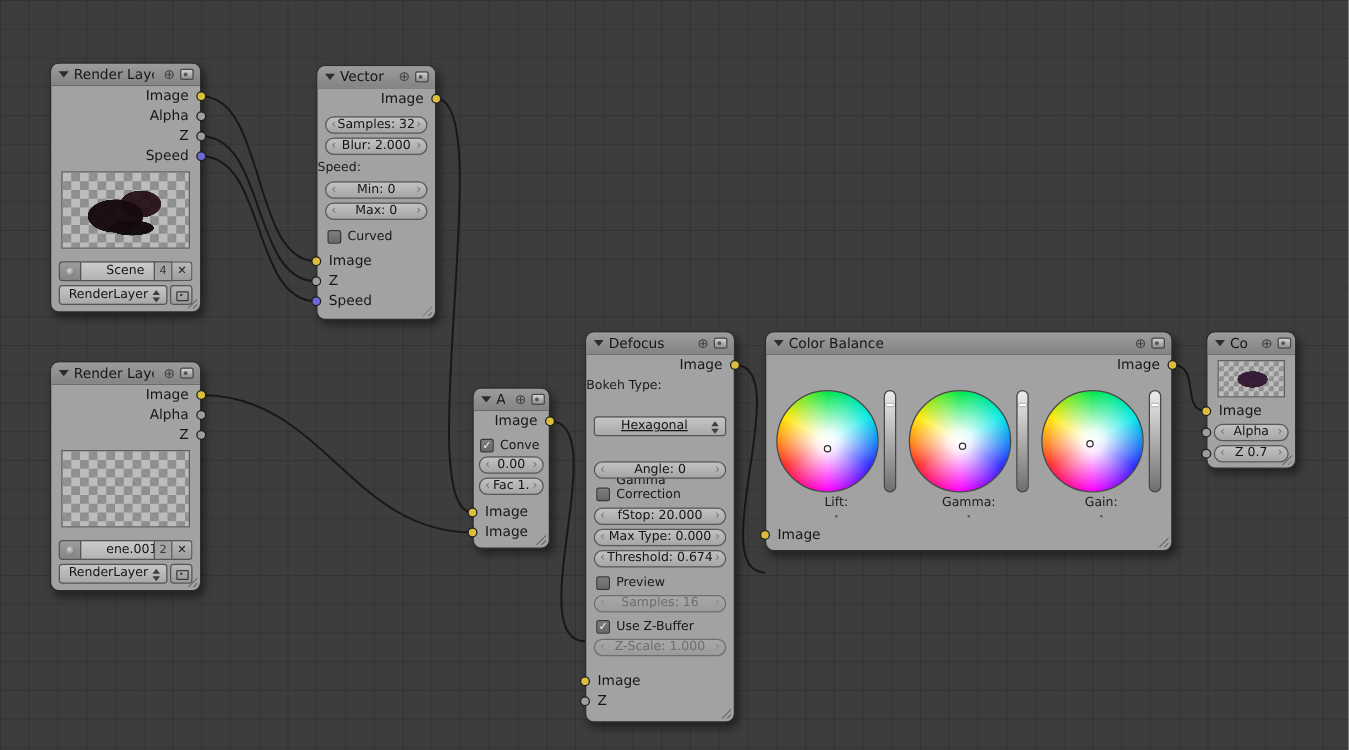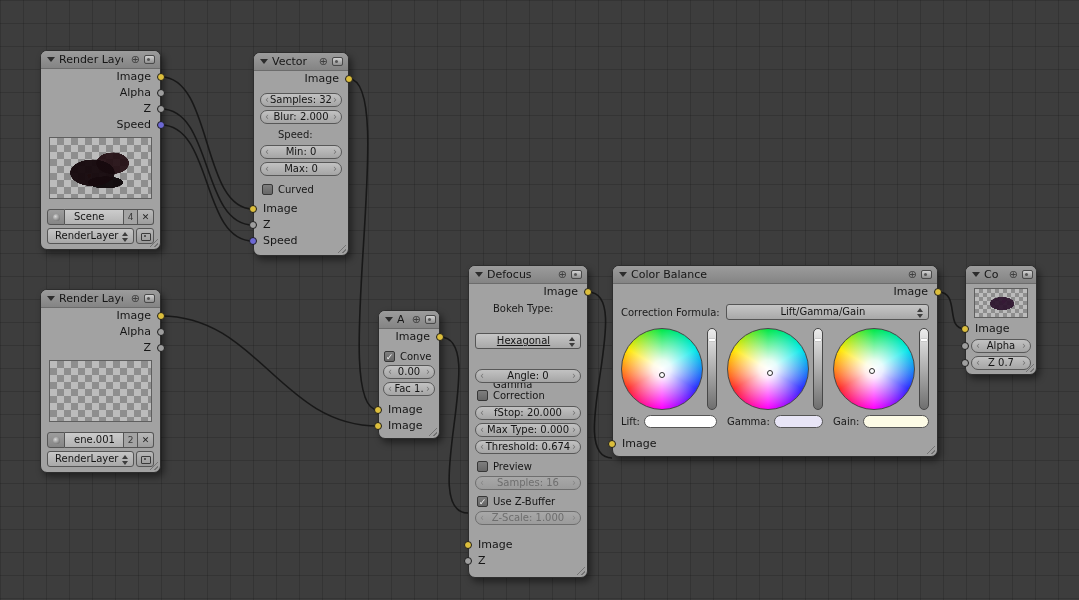--- a/index.html
+++ b/index.html
@@ -60,21 +60,21 @@
     border-left:3.5px solid transparent; border-right:3.5px solid transparent; border-bottom:4px solid #3d3d3d; }
   .updown::after { content:""; position:absolute; bottom:0; left:0;
     border-left:3.5px solid transparent; border-right:3.5px solid transparent; border-top:4px solid #3d3d3d; }
 
   .chkrow { display:flex; align-items:flex-end; gap:5px; padding:0 8px; flex:0 0 13px; height:13px;
     font-size:10px; color:#161616; }
   .chk { flex:0 0 11px; width:11px; height:11px; border-radius:2px; border:1px solid #373737;
     background:linear-gradient(#7e7e7e,#676767); color:#f2f2f2; font-size:9px; line-height:10px;
     text-align:center; }
 
-  .lbl { padding:0 24px; font-size:10px; color:#1a1a1a; flex:0 0 13px; height:13px; line-height:13px; }
+  .lbl { padding:0 0; font-size:10px; color:#1a1a1a; flex:0 0 13px; height:13px; line-height:13px; }
 
   .thumb { border:1px solid #5f5f5f; position:relative; overflow:hidden; }
   .checker { background-color:#bcbcbc;
     background-image:
       linear-gradient(45deg,#8e8e8e 25%,transparent 25%,transparent 75%,#8e8e8e 75%),
       linear-gradient(45deg,#8e8e8e 25%,transparent 25%,transparent 75%,#8e8e8e 75%);
     background-size:14px 14px; background-position:0 0,7px 7px; }
   .checker.small { background-size:8px 8px; background-position:0 0,4px 4px; }
   .rlthumb { height:62px; margin:4px 8px; flex:0 0 62px; }
   .render1::before { content:""; position:absolute; inset:0; background:
@@ -86,21 +86,21 @@
   .render3::before { content:""; position:absolute; inset:0; background:
     radial-gradient(closest-side at 52% 52%, rgba(43,18,44,.92) 0 48%, transparent 49%),
     radial-gradient(circle 2px at 55% 45%, #b86fae 0 100%, transparent 100%); }
 
   .datarow { display:flex; flex:0 0 16px; height:16px; margin:0 6px; }
   .dbicon { flex:0 0 18px; background:linear-gradient(#9d9d9d,#868686); border:1px solid #555;
     border-radius:3px 0 0 3px; position:relative; }
   .dbicon::before { content:""; position:absolute; left:5px; top:4px; width:7px; height:7px;
     border-radius:50%; background:radial-gradient(circle at 35% 35%, #d8d8d8, #595959); }
   .dbname { flex:1; background:linear-gradient(#cccccc,#b2b2b2); border:1px solid #555; border-left:none;
-    font-size:10px; line-height:14px; padding:0 9px; color:#141414; white-space:nowrap; overflow:hidden; }
+    font-size:10px; line-height:14px; padding:0 20px; color:#141414; white-space:nowrap; overflow:hidden; }
   .dbcount { flex:0 0 14px; background:#a4a4a4; border:1px solid #555; border-left:none;
     font-size:9px; line-height:14px; text-align:center; color:#3a3a3a; }
   .dbx { flex:0 0 16px; background:linear-gradient(#b9b9b9,#9d9d9d); border:1px solid #555; border-left:none;
     border-radius:0 3px 3px 0; font-size:9px; line-height:14px; text-align:center; color:#242424; }
   .cambtn { flex:0 0 18px; margin-left:2px; background:linear-gradient(#b7b7b7,#9a9a9a);
     border:1px solid #555; border-radius:3px; position:relative; }
   .cambtn::before { content:""; position:absolute; left:4px; top:4px; width:8px; height:6px;
     border:1px solid #3a3a3a; border-radius:1px; }
   .cambtn::after { content:""; position:absolute; left:7px; top:6px; width:2px; height:2px;
     border-radius:50%; background:#3a3a3a; }
@@ -118,21 +118,21 @@
       conic-gradient(#00e84a, #00e8e8, #2a2aff, #ff00ff, #ff2a2a, #ffe800, #00e84a); }
   .wcur { position:absolute; width:6px; height:6px; border-radius:50%; background:#fff;
     border:1px solid #2e2e2e; }
   .vslider { position:relative; width:10px; height:82px; border:1px solid #474747; border-radius:5px;
     background:linear-gradient(#ececec, #6f6f6f); }
   .vslider::after { content:""; position:absolute; left:1px; right:1px; top:10px; height:2px;
     background:#fff; box-shadow:0 0 1px rgba(0,0,0,.8); }
 
   .cbrow { display:flex; justify-content:space-between; padding:0 8px; flex:0 0 16px; height:16px;
     align-items:center; }
-  .cbcol { display:flex; align-items:center; gap:4px; width:96px; font-size:10px; color:#1a1a1a; }
+  .cbcol { display:flex; align-items:center; gap:4px; width:96px; font-size:10px; color:#1a1a1a;flex-direction:column; }
   .swatch { flex:1; height:13px; border:1px solid #555; border-radius:7px; }
 
   .brow { position:relative; flex:0 0 14px; height:14px; }
   .brow .btn { margin:0 5px; }
 
   .grip { position:absolute; right:2px; bottom:2px; width:10px; height:10px; opacity:.45;
     background:repeating-linear-gradient(-45deg, transparent 0 2px, #3c3c3c 2px 3px);
     clip-path:polygon(100% 0, 100% 100%, 0 100%); }
 </style>
 </head>
@@ -378,27 +378,20 @@
       <span class="ntitle">Color Balance</span>
       <span class="hsp"></span>
       <span class="hicon">⊕</span>
       <span class="imgico"></span>
     </div>
     <div class="srow out">
       <span>Image</span>
       <span class="sock o s-img"></span>
     </div>
     <i class="sp" style="height:4px"></i>
-    <div class="frow">
-      <span>Correction Formula:</span>
-      <span class="menu">
-        <span>Lift/Gamma/Gain</span>
-        <span class="updown"></span>
-      </span>
-    </div>
     <i class="sp" style="height:8px"></i>
     <div class="wheelrow">
       <div class="wgrp">
         <div class="wheel">
           <span class="wcur" style="left:46%; top:54%"></span>
         </div>
         <div class="vslider"></div>
       </div>
       <div class="wgrp">
         <div class="wheel">

